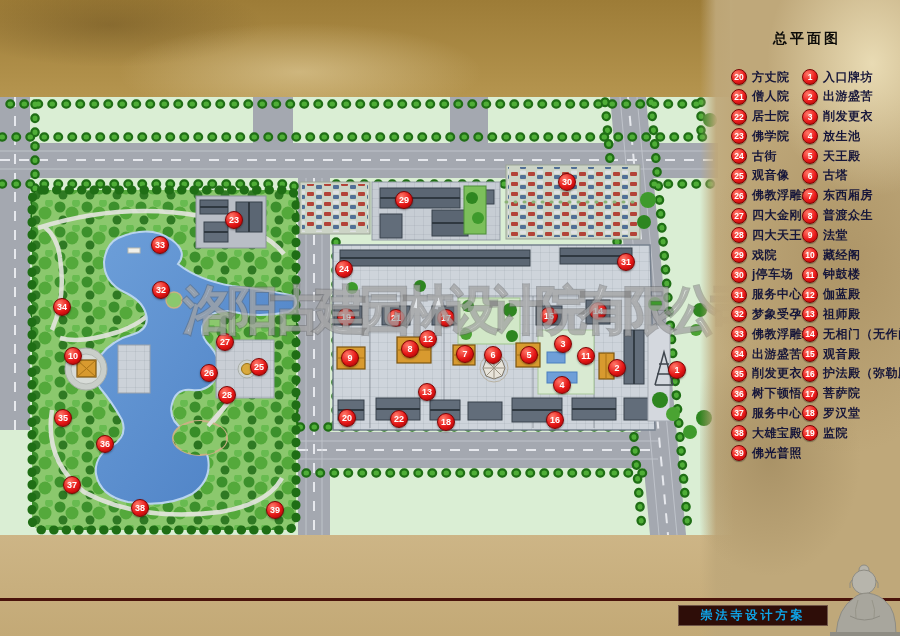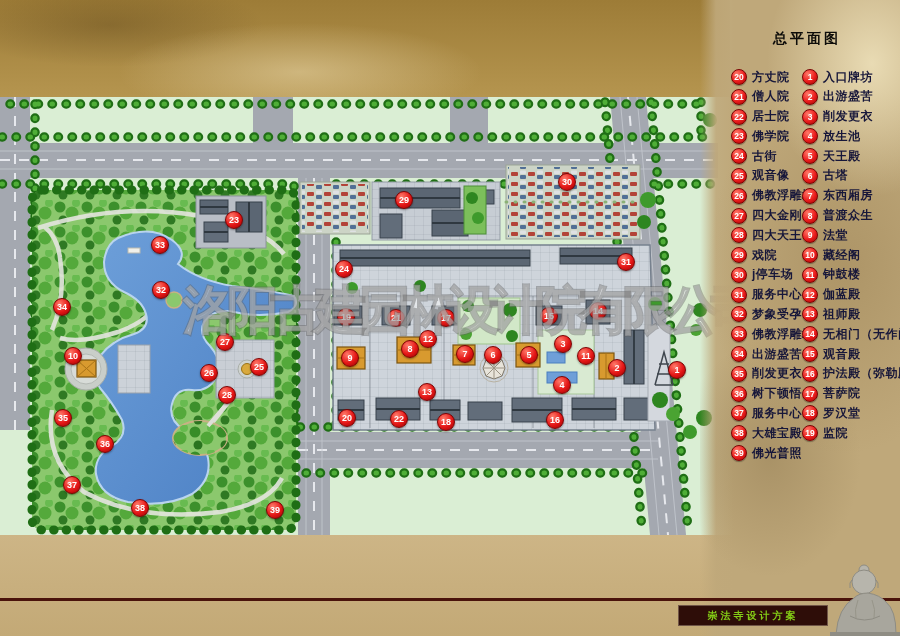--- a/index.html
+++ b/index.html
@@ -30,21 +30,21 @@
   .lbadge{display:inline-flex;align-items:center;justify-content:center;width:14px;height:14px;border-radius:50%;
     background:radial-gradient(circle at 35% 28%, #ff7a6a, #ea1c1c 55%, #9d0303 100%);
     border:1px solid #7c0202;color:#fff;font-size:8.5px;font-weight:bold;flex:0 0 auto;
     box-shadow:0 1px 1px rgba(0,0,0,.35);}
   .llabel{font-size:12px;font-weight:bold;color:var(--legend_text,#17173a);letter-spacing:.5px;}
 
   
   #project-box{position:absolute;left:678px;top:605px;width:148px;height:19px;z-index:10;
     background:var(--titlebox_bg,#2e0d08);border:1px solid rgba(235,220,190,.35);
     display:flex;align-items:center;justify-content:center;}
-  #project-box span{color:#84cc16;font-size:10px;font-weight:bold;letter-spacing:3px;}
+  #project-box span{color:#0ea5e9;font-size:12px;font-weight:bold;letter-spacing:3px;}
   #watermark{position:absolute;left:183px;top:281px;width:540px;height:58px;z-index:5;pointer-events:none;
     font-size:52px;line-height:58px;font-weight:bold;letter-spacing:-8px;white-space:nowrap;
     color:rgba(244,244,244,.60);-webkit-text-stroke:2px rgba(95,95,95,.42);}
 
   
   .marker{position:absolute;width:16px;height:16px;margin:-8px 0 0 -8px;border-radius:50%;z-index:4;
     background:radial-gradient(circle at 35% 28%, #ff7a6a, #e51717 55%, #960202 100%);
     border:1px solid #7c0202;color:#fff;font-size:9px;font-weight:bold;
     display:flex;align-items:center;justify-content:center;box-shadow:0 1px 2px rgba(0,0,0,.4);}
 

